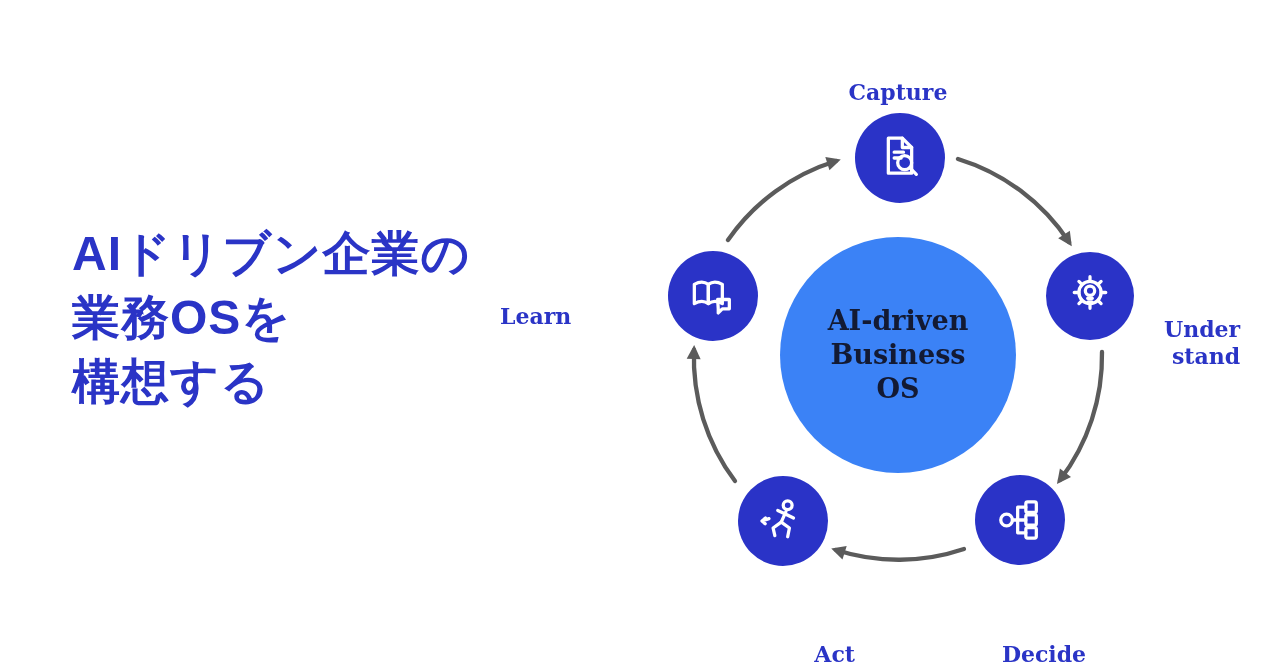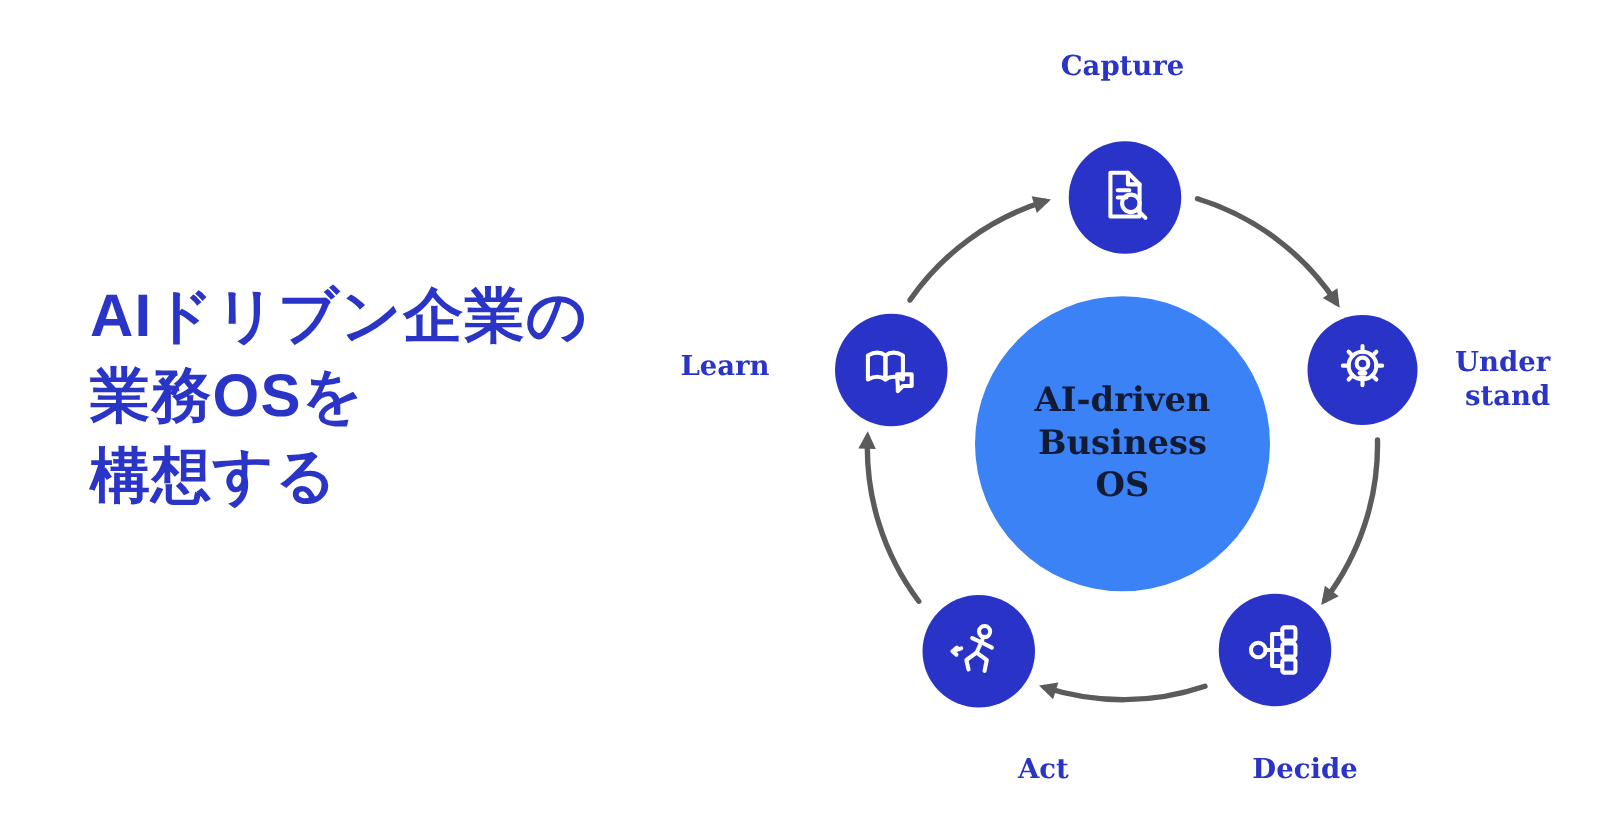--- a/index.html
+++ b/index.html
@@ -72,26 +72,27 @@
   .node-act        { left: 738px;  top: 476px; }
   .node-learn      { left: 668px;  top: 251px; }
 
   .label {
     position: absolute;
     color: #2a34c6;
     font-family: "DejaVu Serif", serif;
     font-weight: 700;
     font-size: 22px;
     line-height: 27px;
+    margin-top: 39px;
   }
   .label-capture    { left: 818px; top: 40px;  width: 160px; text-align: center; }
   .label-understand { left: 1164px; top: 277px; text-align: right; }
   .label-decide     { left: 964px; top: 602px; width: 160px; text-align: center; }
   .label-act        { left: 695px; top: 602px; width: 160px; text-align: right; }
-  .label-learn      { left: 500px; top: 280px; width: 160px; text-align: center; }
+  .label-learn      { left: 500px; top: 264px; width: 160px; }
 </style>
 </head>
 <body>
 
 <div class="canvas">
 
   <div class="title">
     <div>AIドリブン企業の</div>
     <div>業務OSを</div>
     <div>構想する</div>

